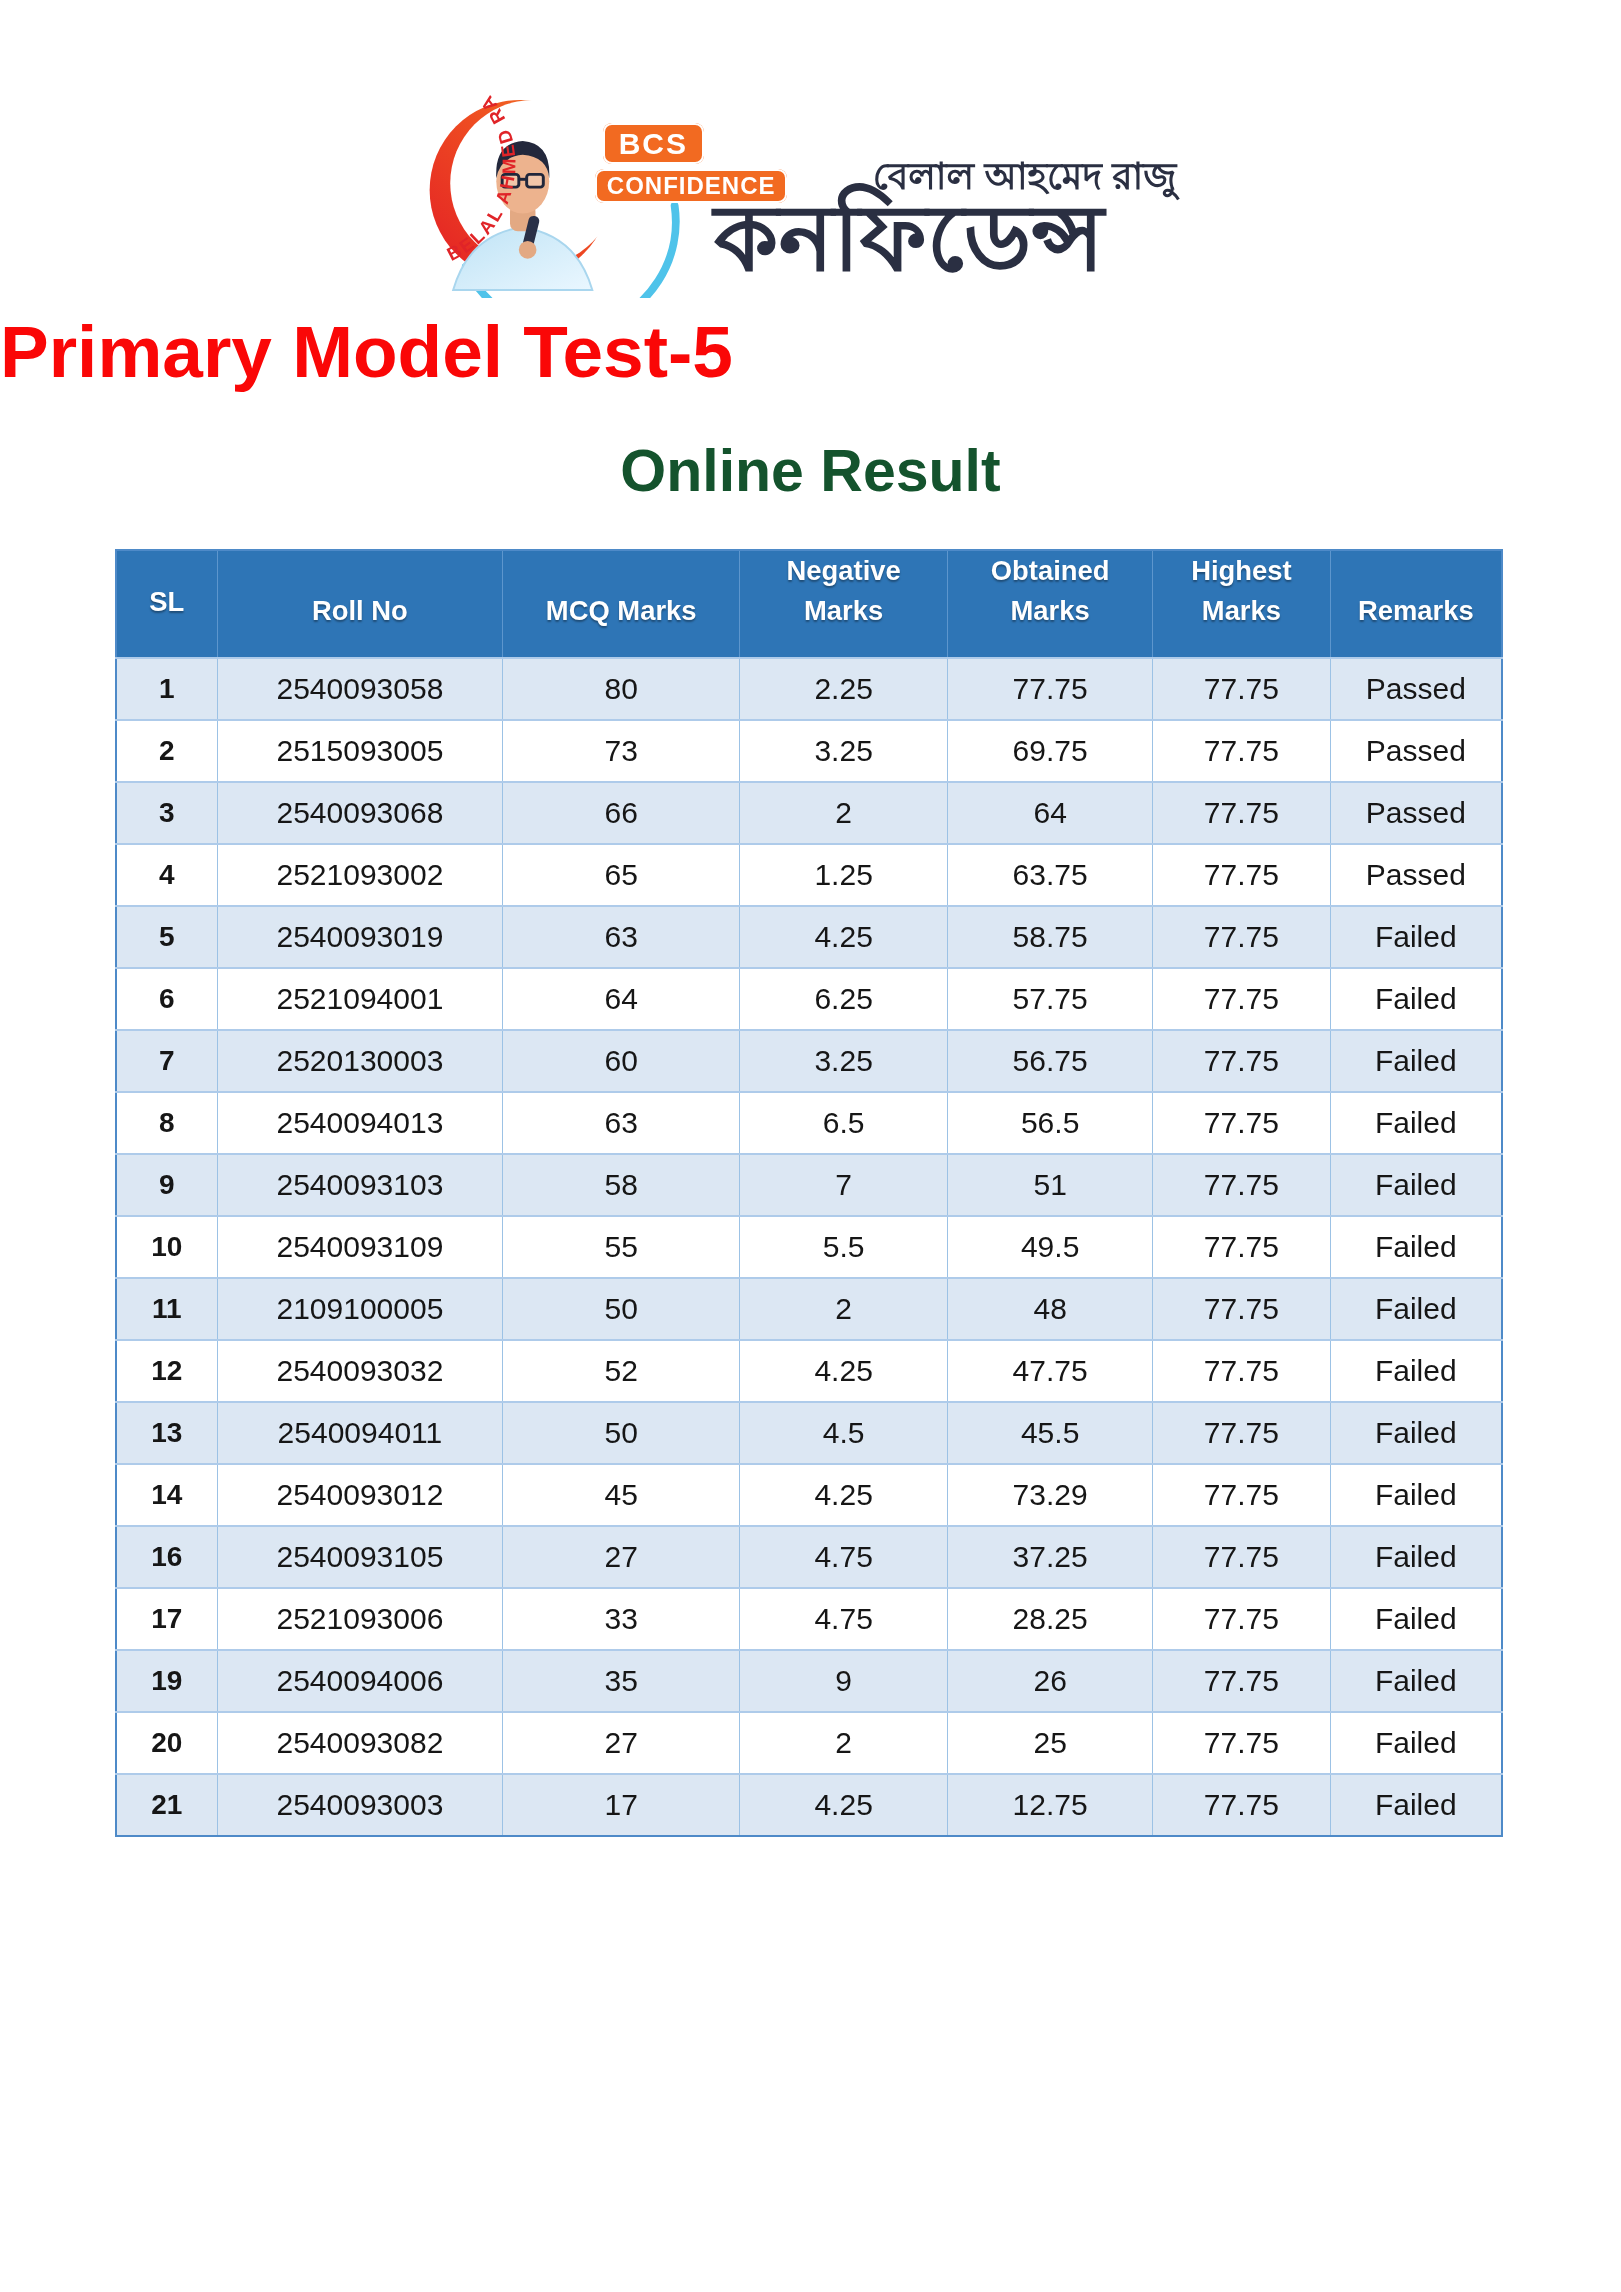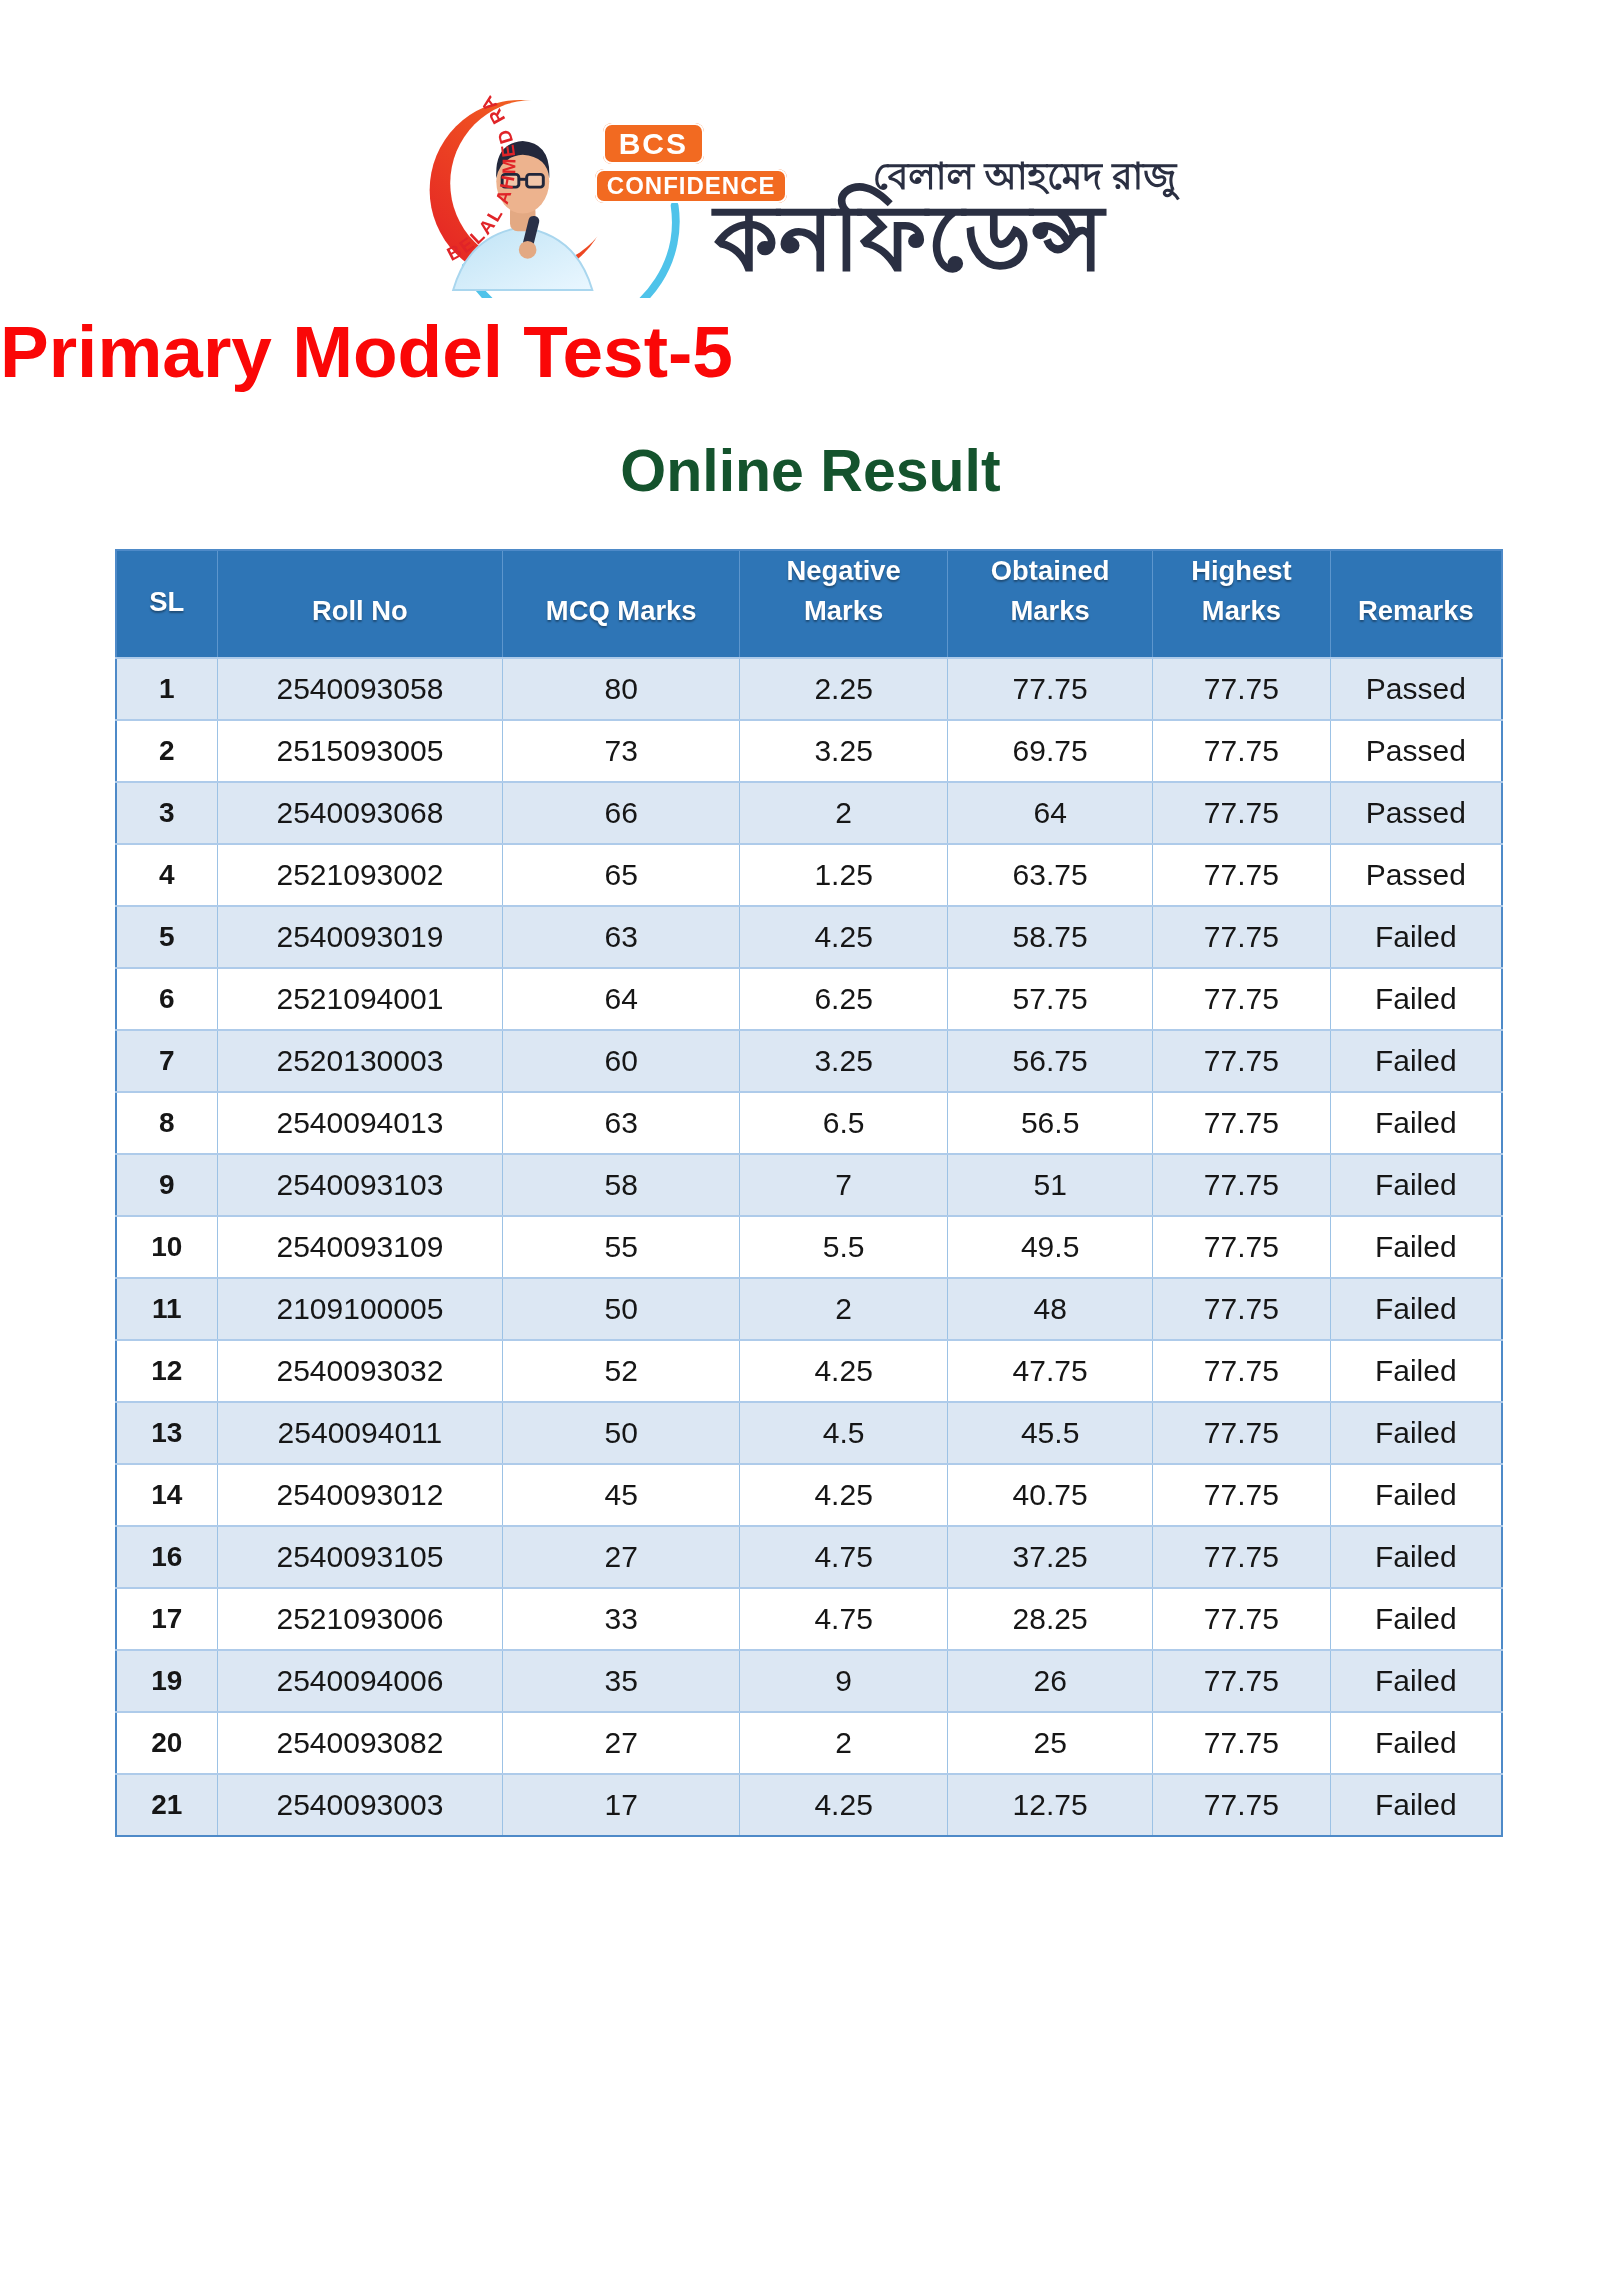--- a/index.html
+++ b/index.html
@@ -276,21 +276,21 @@
           <td>4.5</td>
           <td>45.5</td>
           <td>77.75</td>
           <td>Failed</td>
         </tr>
         <tr>
           <td>14</td>
           <td>2540093012</td>
           <td>45</td>
           <td>4.25</td>
-          <td>40.75</td>
+          <td>73.29</td>
           <td>77.75</td>
           <td>Failed</td>
         </tr>
         <tr>
           <td>16</td>
           <td>2540093105</td>
           <td>27</td>
           <td>4.75</td>
           <td>37.25</td>
           <td>77.75</td>

